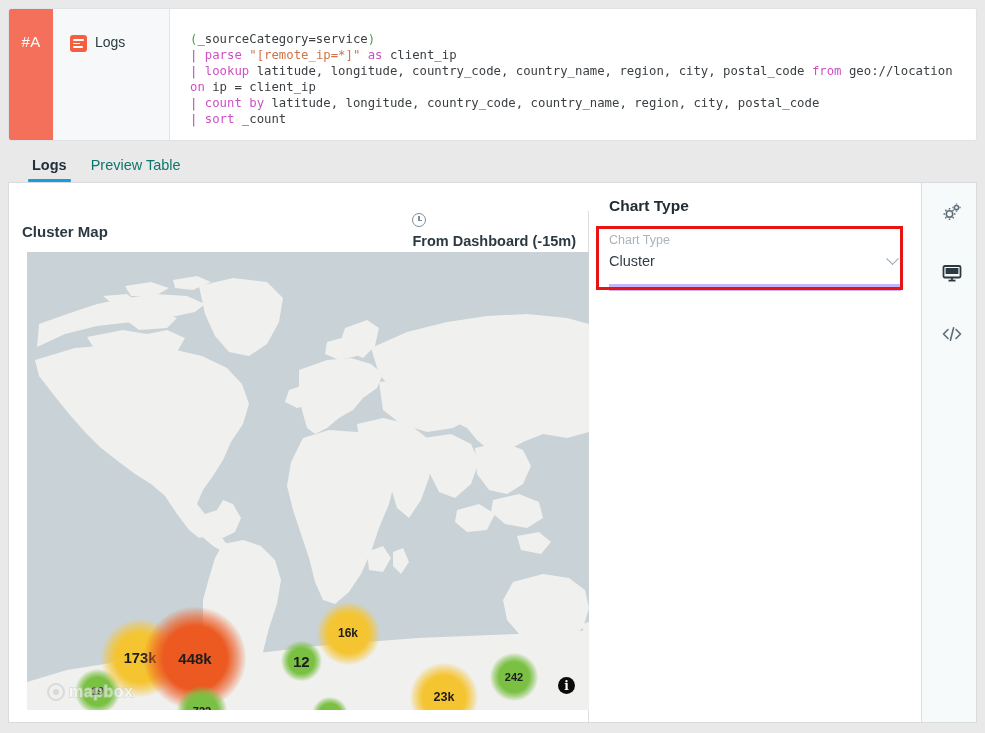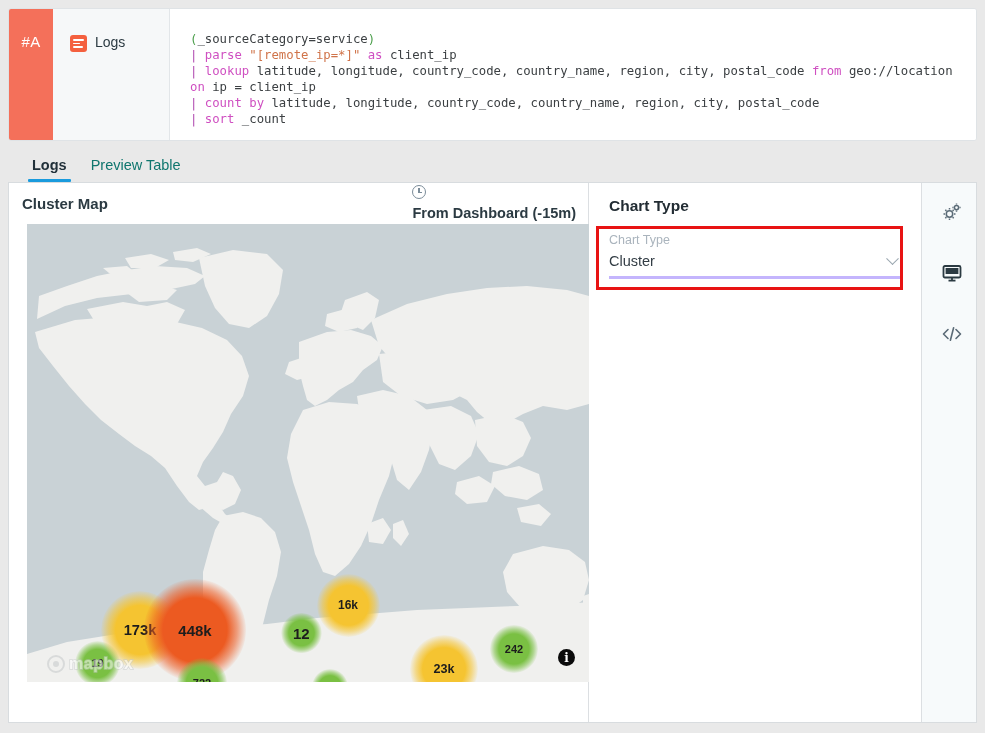--- a/index.html
+++ b/index.html
@@ -103,20 +103,21 @@
     display: flex;
     overflow: hidden;
   }
 
   
   .chart-pane {
     width: 580px; flex: 0 0 580px;
     border-right: 1px solid #dcdfe2;
     background: #fff;
     position: relative;
+    margin-top: 28px;
   }
   .chart-head {
     height: 40px; display: flex; align-items: center;
     padding: 0 12px 0 13px; justify-content: space-between;
   }
   .chart-title { font-size: 15px; font-weight: bold; color: #2b3a42; }
   .time-range {
     display: flex; align-items: flex-start; gap: 6px;
     font-size: 14.5px; font-weight: bold; color: #2b3a42; flex-direction: column;
   }
@@ -190,22 +191,22 @@
   .highlight-box {
     position: absolute; left: 7px; top: 43px;
     width: 307px; height: 64px;
     border: 3px solid #e81313;
     pointer-events: none;
   }
   .field { width: 292px; margin-left: 0; }
   .field-label { font-size: 12.5px; color: #aab4bd; margin-bottom: 6px; }
   .select-row {
     display: flex; align-items: center; justify-content: space-between;
-    border-bottom: 3px solid #c4b5fd;
-    padding-bottom: 7px; cursor: pointer;
+    border-bottom: 7px solid #c4b5fd;
+    padding-bottom: 15px; cursor: pointer;
   }
   .select-val { font-size: 14.5px; color: #333d45; }
   .caret {
     width: 9px; height: 9px;
     border-right: 1.4px solid #9aa7b0;
     border-bottom: 1.4px solid #9aa7b0;
     transform: rotate(45deg) translate(-2px,-2px);
     margin-right: 4px;
   }
 

